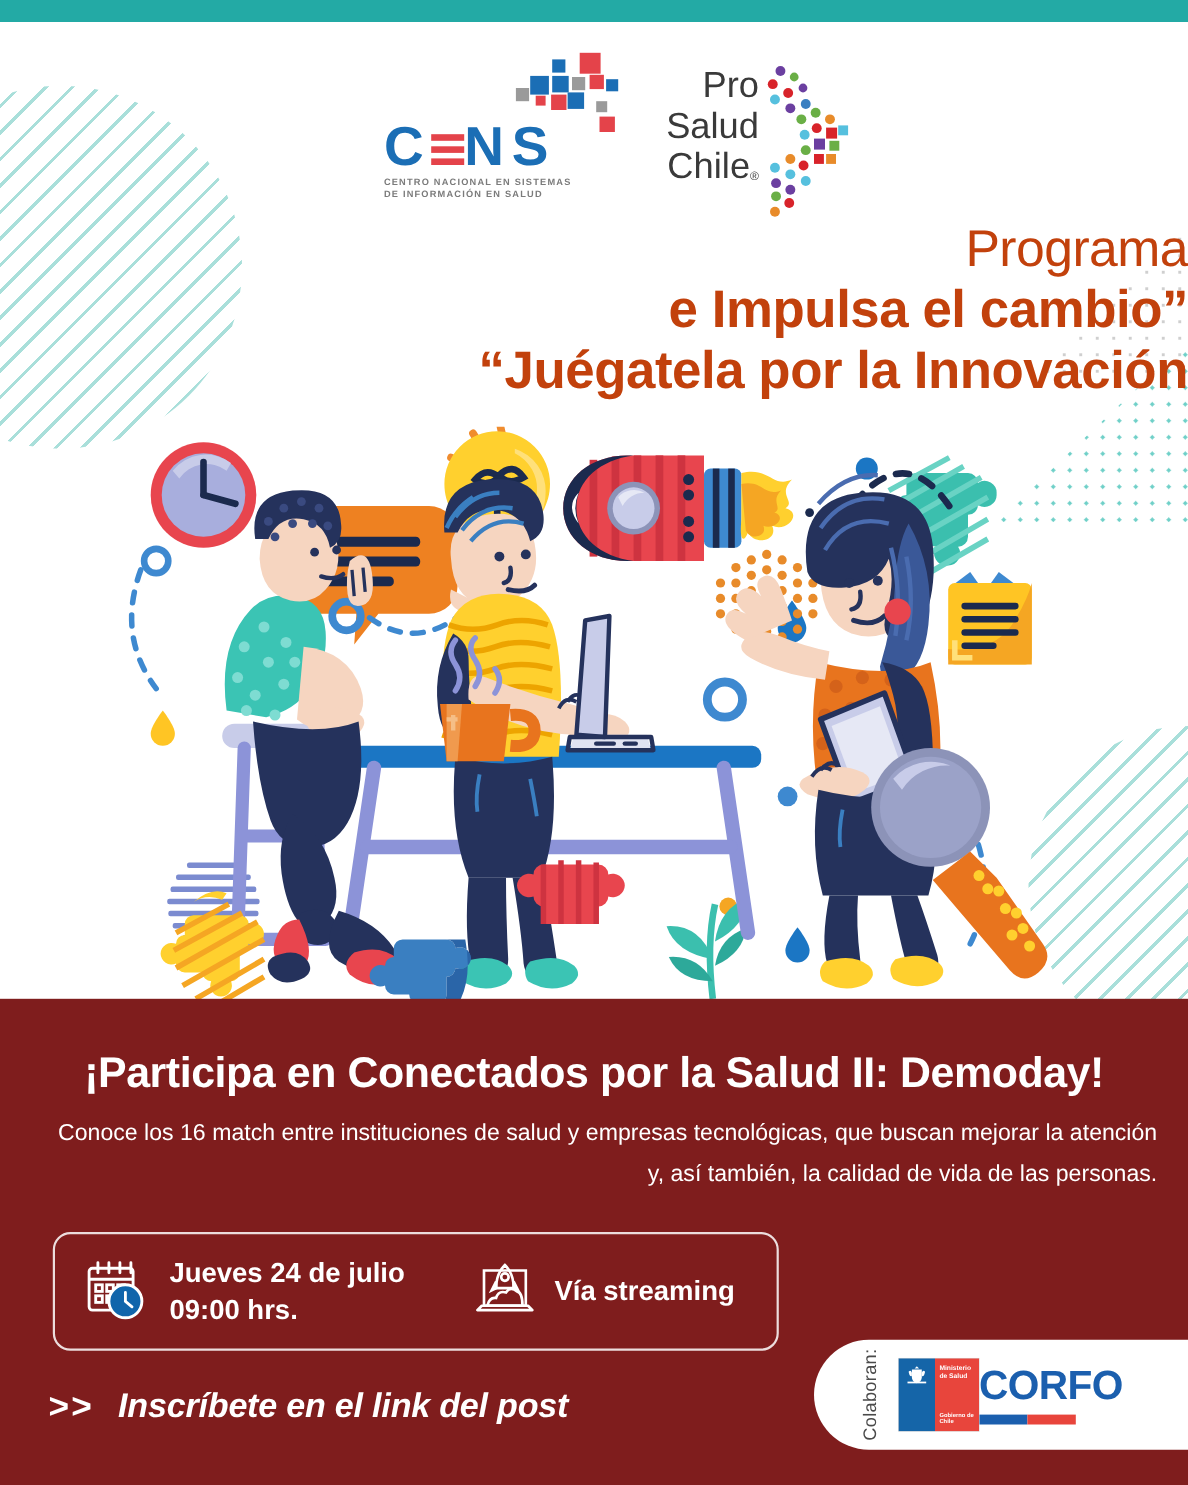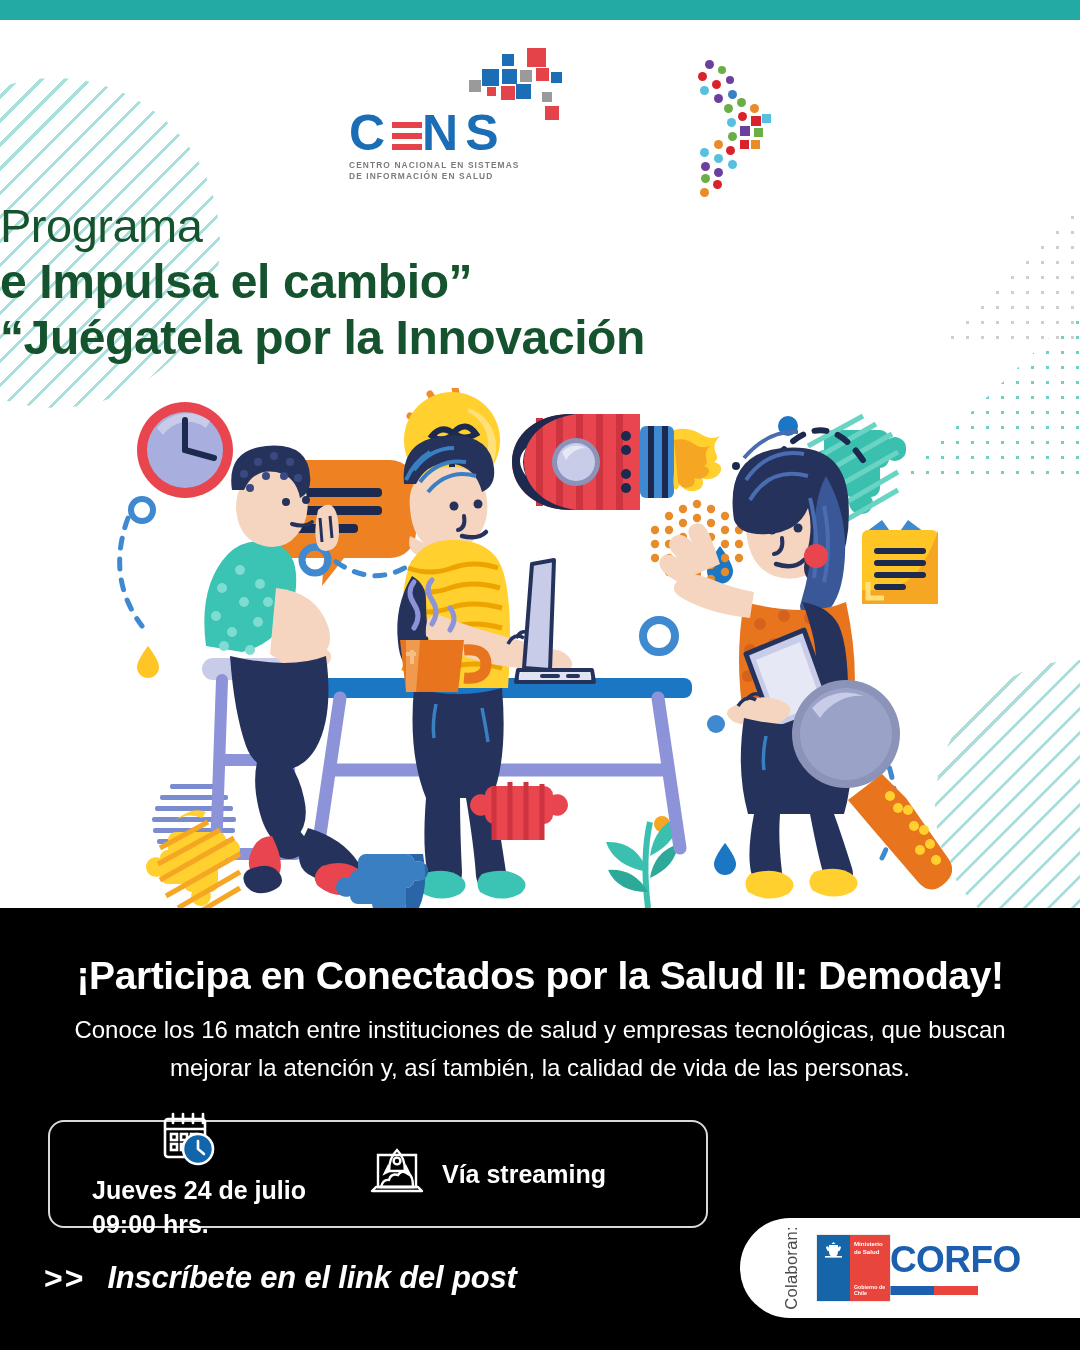--- a/index.html
+++ b/index.html
@@ -45,37 +45,37 @@
   .cens-tag { position:absolute; left:0; top:112px; width:215px; text-align:left;
     font-size:8.4px; font-weight:bold; letter-spacing:1.1px; color:#7B7B7B; line-height:11px; }
   .psc { position:absolute; left:560px; top:18px; width:210px; height:130px; }
   .psc-word { position:absolute; left:0; top:0; width:130px; text-align:right;
     font-size:33px; line-height:37px; color:#3A3A3A; font-weight:400; }
   .psc-reg { font-size:11px; vertical-align:-2px; }
   .psc-dots { position:absolute; left:138px; top:2px; width:72px; height:122px; }
   .psc-dots i { position:absolute; display:block; }
 
   
-  .titles { position:absolute; left:0; top:198px; width:1080px; text-align:left; color:#14532d; }
+  .titles { position:absolute; left:0; top:198px; width:1080px; text-align:right; color:#c2410c; }
   .t-pre  { font-size:47px; font-weight:400; line-height:56px; letter-spacing:-0.5px; }
   .t-main { font-size:48px; font-weight:bold; line-height:56px; letter-spacing:-0.4px; }
 
   
   .illus { position:absolute; left:110px; top:388px; width:860px; height:522px; }
 
   
-  .panel { position:absolute; left:0; top:908px; width:1080px; height:442px; background:#000000; }
+  .panel { position:absolute; left:0; top:908px; width:1080px; height:442px; background:#7f1d1d; }
   .headline { position:absolute; left:0; top:46px; width:1080px; text-align:center;
     color:#fff; font-size:39px; font-weight:bold; letter-spacing:-0.4px; }
-  .sub { position:absolute; left:40px; top:103px; width:1000px; text-align:center;
-    color:#fff; font-size:24px; line-height:38px; font-weight:400; }
+  .sub { position:absolute; left:52px; top:103px; width:1000px; text-align:right;
+    color:#fff; font-size:21px; line-height:38px; font-weight:400; }
   .infobox { position:absolute; left:48px; top:212px; width:660px; height:108px;
     border:2.5px solid rgba(255,255,255,.85); border-radius:16px; display:flex; align-items:center; }
   .ib-item { display:flex; align-items:center; }
-  .ib-item.date { margin-left:26px;flex-direction:column; }
+  .ib-item.date { margin-left:26px; }
   .ib-item.stream { margin-left:62px; }
   .ib-txt { color:#fff; font-weight:bold; margin-left:16px; }
   .ib-txt.two { font-size:25px; line-height:34px; }
   .ib-txt.one { font-size:25px;text-align:right; }
   .cta { position:absolute; left:44px; top:352px; display:flex; align-items:center; color:#fff; }
   .cta-arrows { font-size:32px; font-weight:bold; letter-spacing:2px; line-height:32px; }
   .cta-text { font-size:31px; font-weight:bold; font-style:italic; margin-left:22px; letter-spacing:-0.2px; }
 
   
   .collab { position:absolute; left:740px; top:1218px; width:340px; height:100px;
@@ -128,20 +128,25 @@
     <div class="cens-word">
       <span>C</span><span class="cens-e"><span style="top:2px"></span><span style="top:13px"></span><span style="top:24px"></span></span><span>N</span><span>S</span>
     </div>
     <div class="cens-tag">
       <div>CENTRO NACIONAL EN SISTEMAS</div>
       <div>DE INFORMACIÓN EN SALUD</div>
     </div>
   </div>
 
   <div class="psc">
+    <div class="psc-word">
+      <div>Pro</div>
+      <div>Salud</div>
+      <div><span>Chile</span><span class="psc-reg">®</span></div>
+    </div>
     <div class="psc-dots">
       <i style="left:7px;top:0px;width:9px;height:9px;border-radius:50%;background:#6B3FA0;"></i>
       <i style="left:20px;top:6px;width:8px;height:8px;border-radius:50%;background:#6AAF46;"></i>
       <i style="left:0px;top:12px;width:9px;height:9px;border-radius:50%;background:#D8232A;"></i>
       <i style="left:14px;top:20px;width:9px;height:9px;border-radius:50%;background:#D8232A;"></i>
       <i style="left:28px;top:16px;width:8px;height:8px;border-radius:50%;background:#6B3FA0;"></i>
       <i style="left:2px;top:26px;width:9px;height:9px;border-radius:50%;background:#56C0DE;"></i>
       <i style="left:16px;top:34px;width:9px;height:9px;border-radius:50%;background:#6B3FA0;"></i>
       <i style="left:30px;top:30px;width:9px;height:9px;border-radius:50%;background:#3A7FC1;"></i>
       <i style="left:26px;top:44px;width:9px;height:9px;border-radius:50%;background:#6AAF46;"></i>

